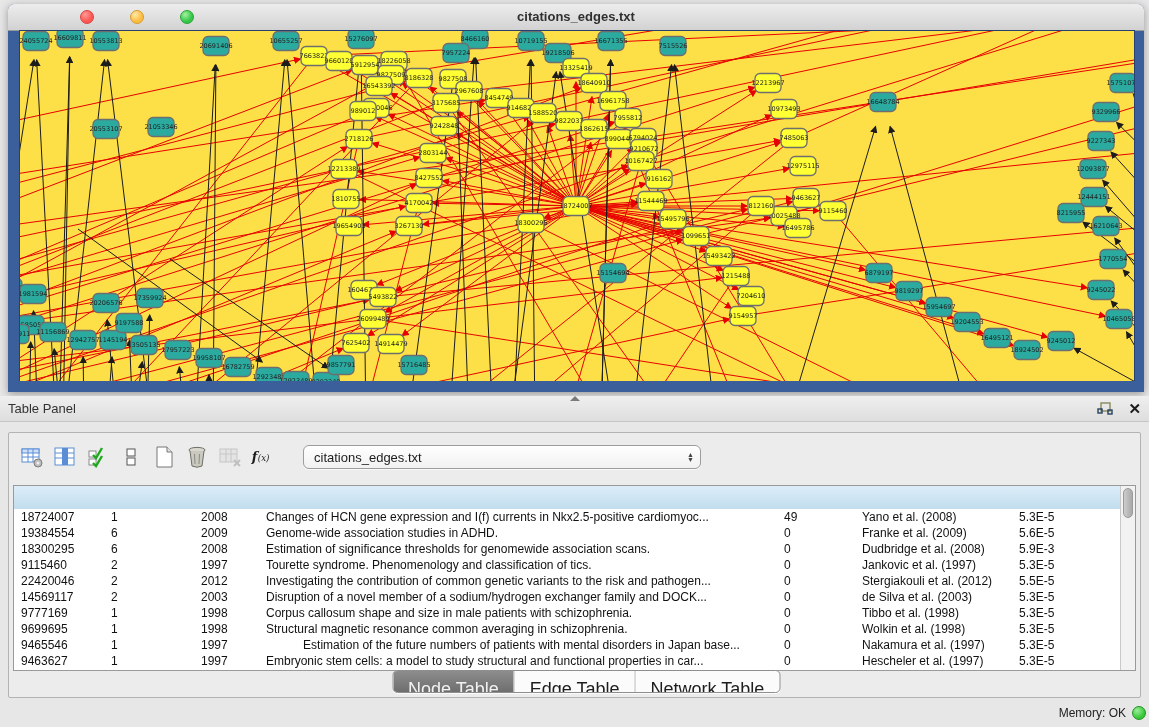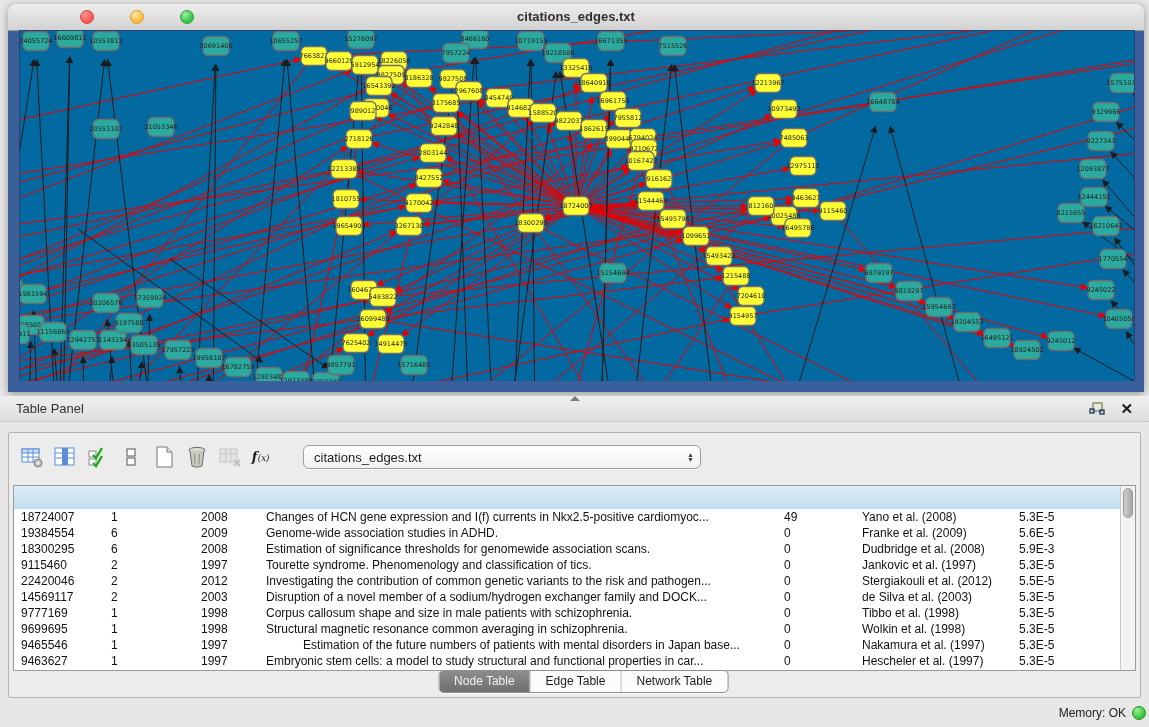--- a/index.html
+++ b/index.html
@@ -9,29 +9,29 @@
   
   .net-window{position:absolute;left:8px;top:4px;width:1136px;height:388px;background:#3a5f9b;
     border-radius:6px 6px 0 0;box-shadow:0 2px 8px rgba(0,0,0,.35);}
   .titlebar{position:relative;height:26px;border-radius:6px 6px 0 0;
     background:linear-gradient(#ededed,#d2d2d2);border-bottom:1px solid #9a9a9a;}
   .light{position:absolute;top:6px;width:14px;height:14px;border-radius:50%;box-sizing:border-box;}
   .light.red{left:72px;background:radial-gradient(circle at 35% 30%,#ff9a96,#fc5753 60%);border:1px solid #d8433f;}
   .light.yellow{left:122px;background:radial-gradient(circle at 35% 30%,#ffe9a8,#fdbc40 60%);border:1px solid #d49c30;}
   .light.green{left:172px;background:radial-gradient(circle at 35% 30%,#a4f0a0,#33c748 60%);border:1px solid #2aa334;}
   .wtitle{text-align:center;font-size:13px;line-height:26px;color:#303030;font-weight:bold;}
-  .net-frame{position:absolute;left:11px;top:26px;width:1114px;height:350px;background:#0369a1;
+  .net-frame{position:absolute;left:11px;top:26px;width:1114px;height:350px;background:#fde047;
     border:1px solid #27406e;border-bottom:none;box-sizing:content-box;overflow:hidden;text-decoration:underline;}
   #graph-svg{display:block;}
   .gnode text{font-family:"DejaVu Sans",sans-serif;}
 
   
   .table-panel{position:absolute;left:0;top:396px;width:1149px;height:331px;background:#e7e7e7;}
   .panel-header{position:relative;height:26px;background:linear-gradient(#efefef,#dedede);
-    border-bottom:1px solid #c6c6c6;display:flex;align-items:center;padding:0 16px;box-sizing:border-box;}
+    border-bottom:1px solid #c6c6c6;display:flex;align-items:center;padding:0 8px;box-sizing:border-box;}
   .panel-title{font-size:13px;color:#333;}
   .ph-spacer{flex:1;}
   .resize-dimple{position:absolute;left:50%;top:0;margin-left:-5px;width:0;height:0;
     border-left:5px solid transparent;border-right:5px solid transparent;border-bottom:5px solid #7a7a7a;}
   .float-btn{width:18px;height:16px;margin-right:14px;cursor:default;}
   .close-btn{font-size:15px;font-weight:bold;color:#1a1a1a;line-height:16px;cursor:default;}
 
   .panel-body{position:absolute;left:8px;right:8px;top:36px;bottom:29px;background:#ececec;
     border:1px solid #b3b3b3;border-radius:2px;}
   .toolbar{position:absolute;left:0;top:0;right:0;height:48px;display:flex;align-items:center;padding-left:10px;}
@@ -52,21 +52,21 @@
   .sort-tri{font-size:10px;margin-right:4px;color:#333;}
   .tbody{position:absolute;left:0;top:23px;right:15px;bottom:0;overflow:hidden;background:#fff;}
   .tr{display:flex;height:16px;line-height:16px;}
   .td{box-sizing:border-box;font-size:12px;color:#111;overflow:hidden;white-space:nowrap;}
   .vscroll{position:absolute;top:0;right:0;bottom:0;width:15px;background:#f2f2f2;border-left:1px solid #c9c9c9;box-sizing:border-box;}
   .vthumb{position:absolute;top:2px;left:2px;width:10px;height:30px;border-radius:5px;
     background:linear-gradient(90deg,#cdcdcd,#a9a9a9);border:1px solid #9a9a9a;box-sizing:border-box;}
 
   .tabs{position:absolute;left:50%;transform:translateX(-47%);bottom:4px;display:flex;height:21px;
     border:1px solid #8e8e8e;border-radius:5px;overflow:hidden;background:#fbfbfb;box-shadow:0 1px 0 rgba(255,255,255,.8);}
-  .tab{padding:0 15px;font-size:12px;line-height:21px;color:#1d1d1d;border-right:1px solid #bdbdbd;}
+  .tab{padding:8px 15px;font-size:18px;line-height:21px;color:#1d1d1d;border-right:1px solid #bdbdbd;}
   .tab:last-child{border-right:none;}
   .tab.selected{background:linear-gradient(#8d8d8d,#6e6e6e);color:#f2f2f2;}
 
   .statusbar{position:absolute;left:0;right:0;bottom:0;height:29px;display:flex;align-items:center;
     justify-content:flex-end;padding-right:3px;}
   .mem-label{font-size:12px;color:#222;margin-right:6px;}
   .mem-dot{width:14px;height:14px;border-radius:50%;border:1px solid #249124;box-sizing:border-box;
     background:radial-gradient(circle at 35% 30%,#9aef9a,#36c636 65%);}
 </style>
 </head>

